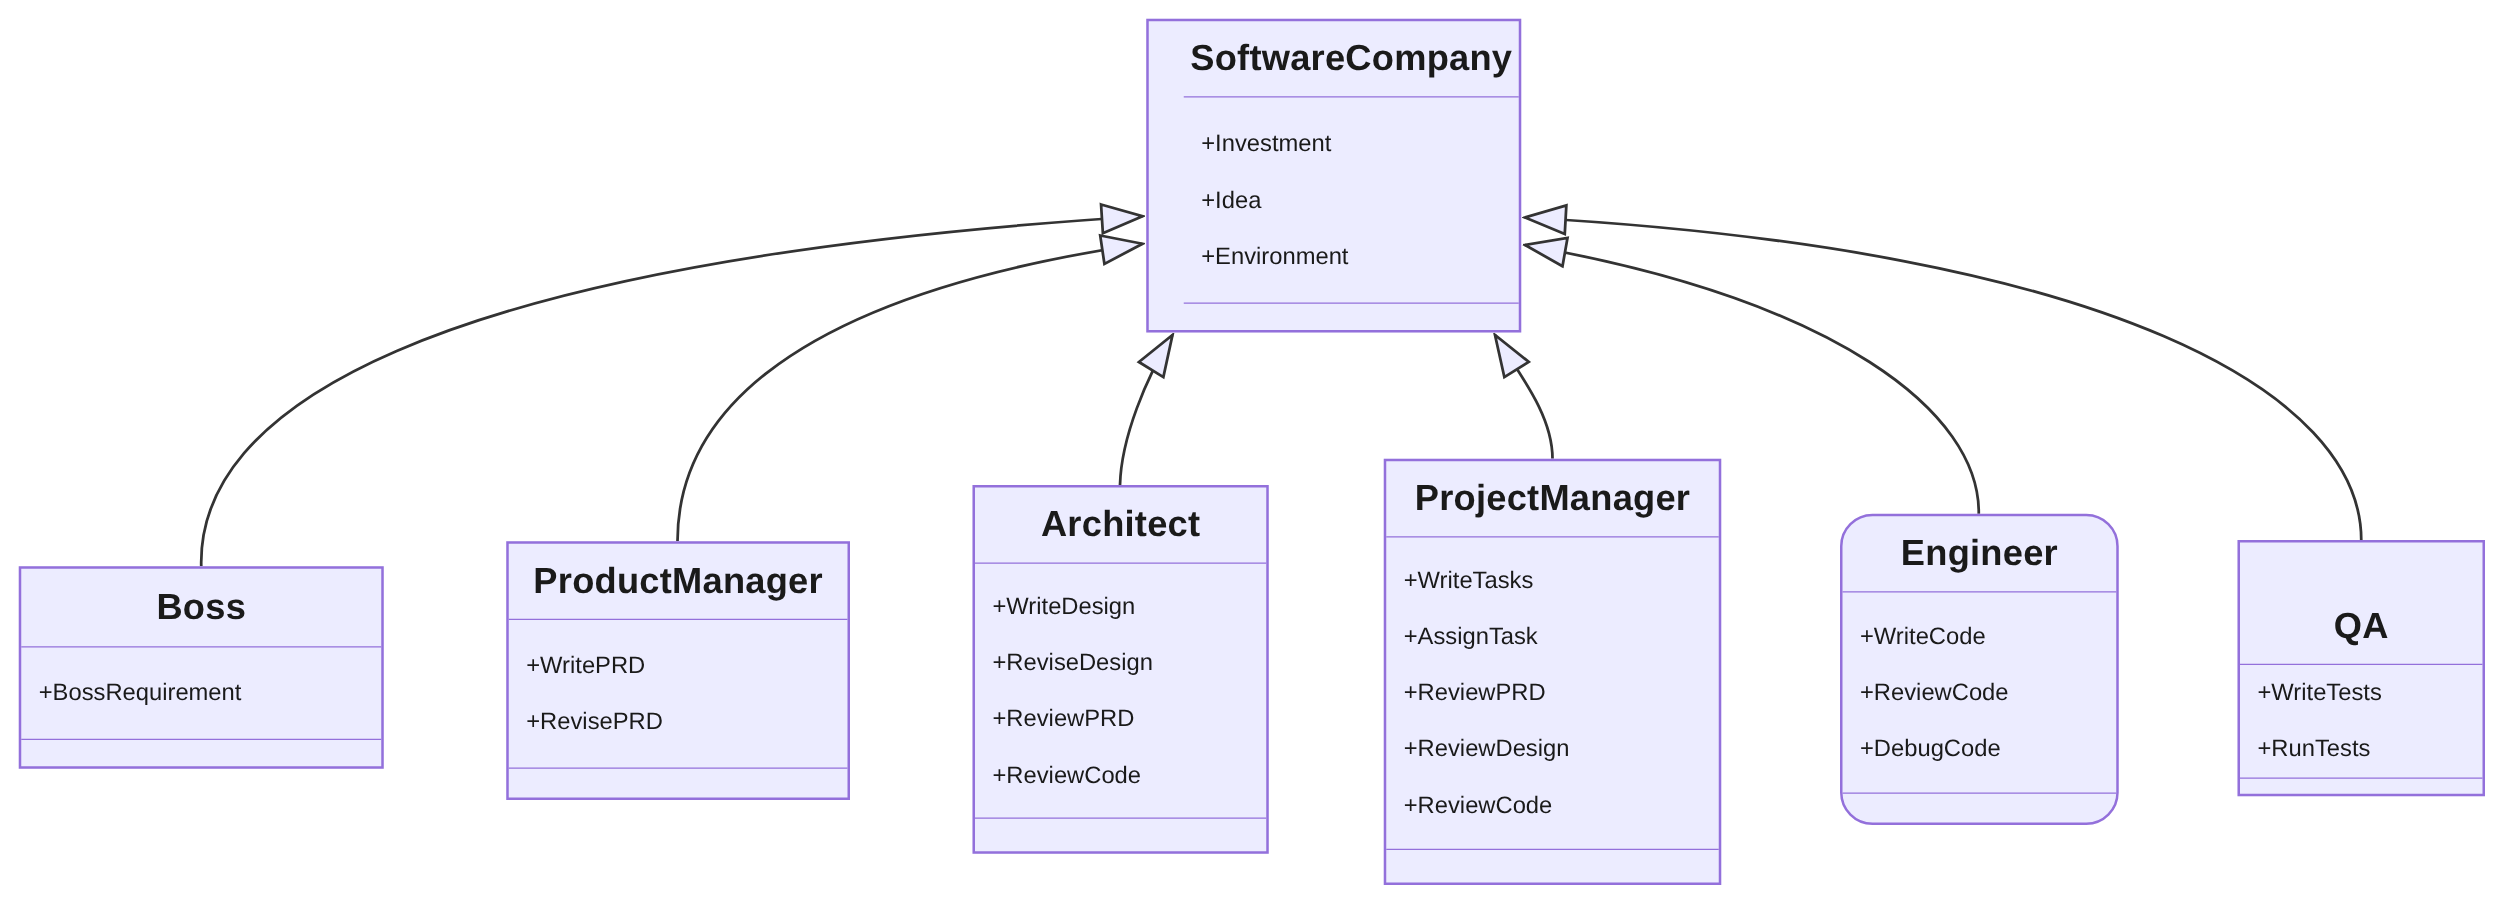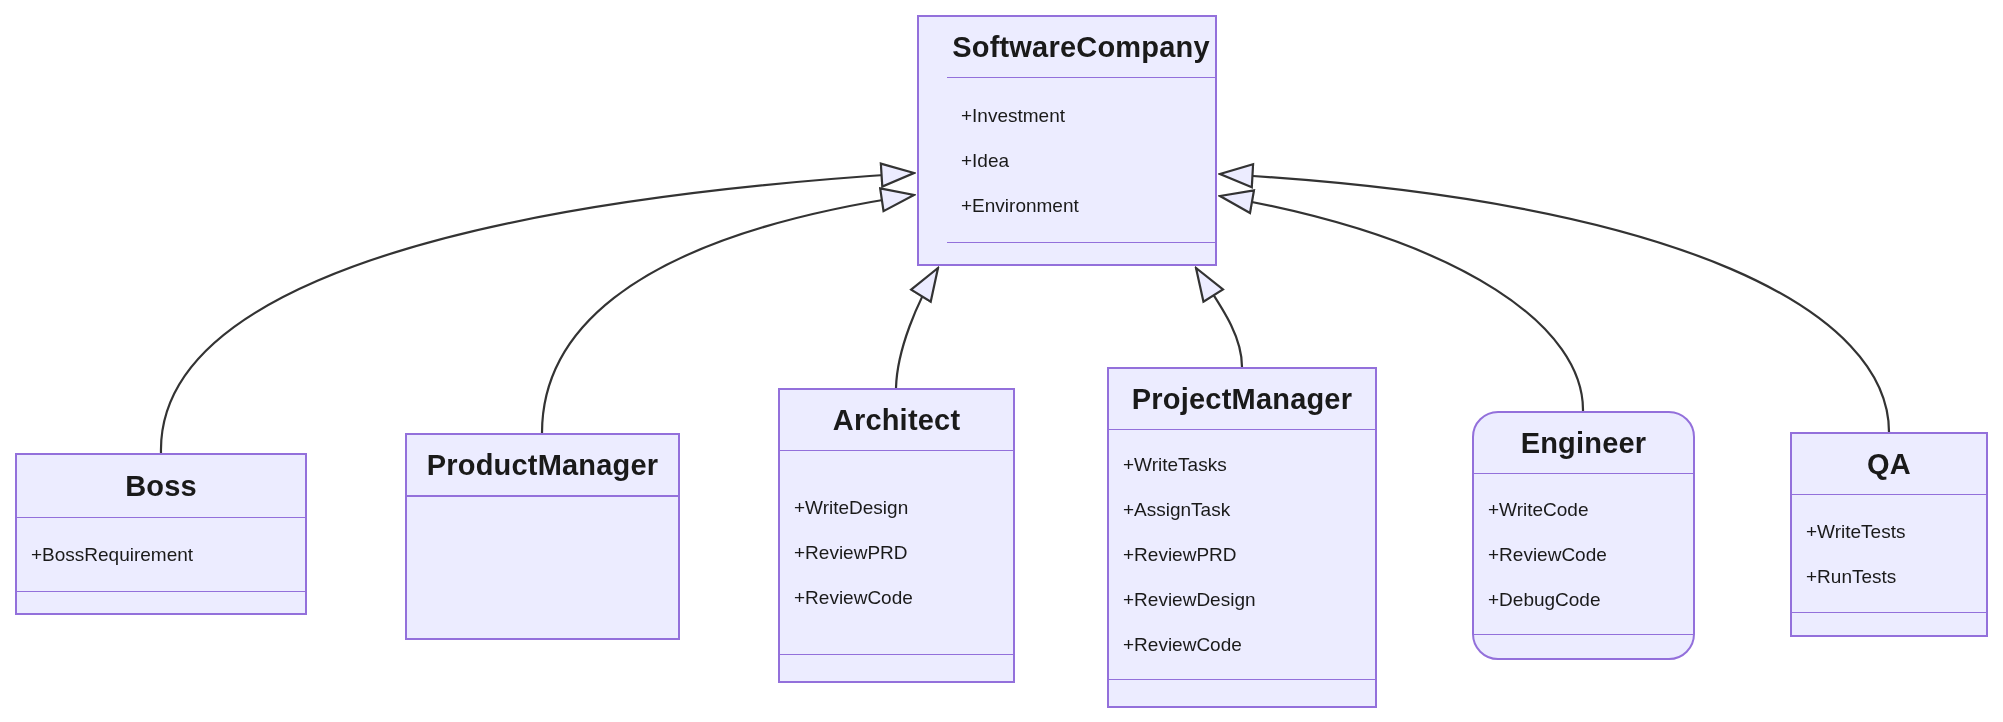--- a/index.html
+++ b/index.html
@@ -91,26 +91,31 @@
       </div>
       <div class="class-box" style="left: 15px; top: 453px; width: 292px; height: 162px;">
         <div class="class-title" style="height: 62px;">Boss</div>
         <div class="class-attrs">
           <div class="class-attr">+BossRequirement</div>
         </div>
         <div class="class-methods" style="height: 21px;"></div>
       </div>
       <div class="class-box" style="left: 405px; top: 433px; width: 275px; height: 207px;">
         <div class="class-title" style="height: 60px;">ProductManager</div>
+        <div class="class-attrs">
+          <div class="class-attr">+WritePRD</div>
+          <div class="class-attr">+RevisePRD</div>
+        </div>
         <div class="class-methods" style="height: 23px;"></div>
       </div>
       <div class="class-box" style="left: 778px; top: 388px; width: 237px; height: 295px; justify-content: center;">
         <div class="class-title" style="height: 60px;">Architect</div>
         <div class="class-attrs">
           <div class="class-attr">+WriteDesign</div>
+          <div class="class-attr">+ReviseDesign</div>
           <div class="class-attr">+ReviewPRD</div>
           <div class="class-attr">+ReviewCode</div>
         </div>
         <div class="class-methods" style="height: 26px;"></div>
       </div>
       <div class="class-box" style="left: 1107px; top: 367px; width: 270px; height: 341px;">
         <div class="class-title" style="height: 60px;">ProjectManager</div>
         <div class="class-attrs">
           <div class="class-attr">+WriteTasks</div>
           <div class="class-attr">+AssignTask</div>
@@ -123,21 +128,21 @@
       <div class="class-box" style="left: 1472px; top: 411px; width: 223px; height: 249px; border-radius: 26px;">
         <div class="class-title" style="height: 60px;">Engineer</div>
         <div class="class-attrs">
           <div class="class-attr">+WriteCode</div>
           <div class="class-attr">+ReviewCode</div>
           <div class="class-attr">+DebugCode</div>
         </div>
         <div class="class-methods" style="height: 23px;"></div>
       </div>
       <div class="class-box" style="left: 1790px; top: 432px; width: 198px; height: 205px;">
-        <div class="class-title" style="height: 60px;">QA</div>
+        <div class="class-title" style="height: 60px; margin-top: 37px;">QA</div>
         <div class="class-attrs">
           <div class="class-attr">+WriteTests</div>
           <div class="class-attr">+RunTests</div>
         </div>
         <div class="class-methods" style="height: 22px;"></div>
       </div>
     </div>
 </div>
 
 </body></html>

